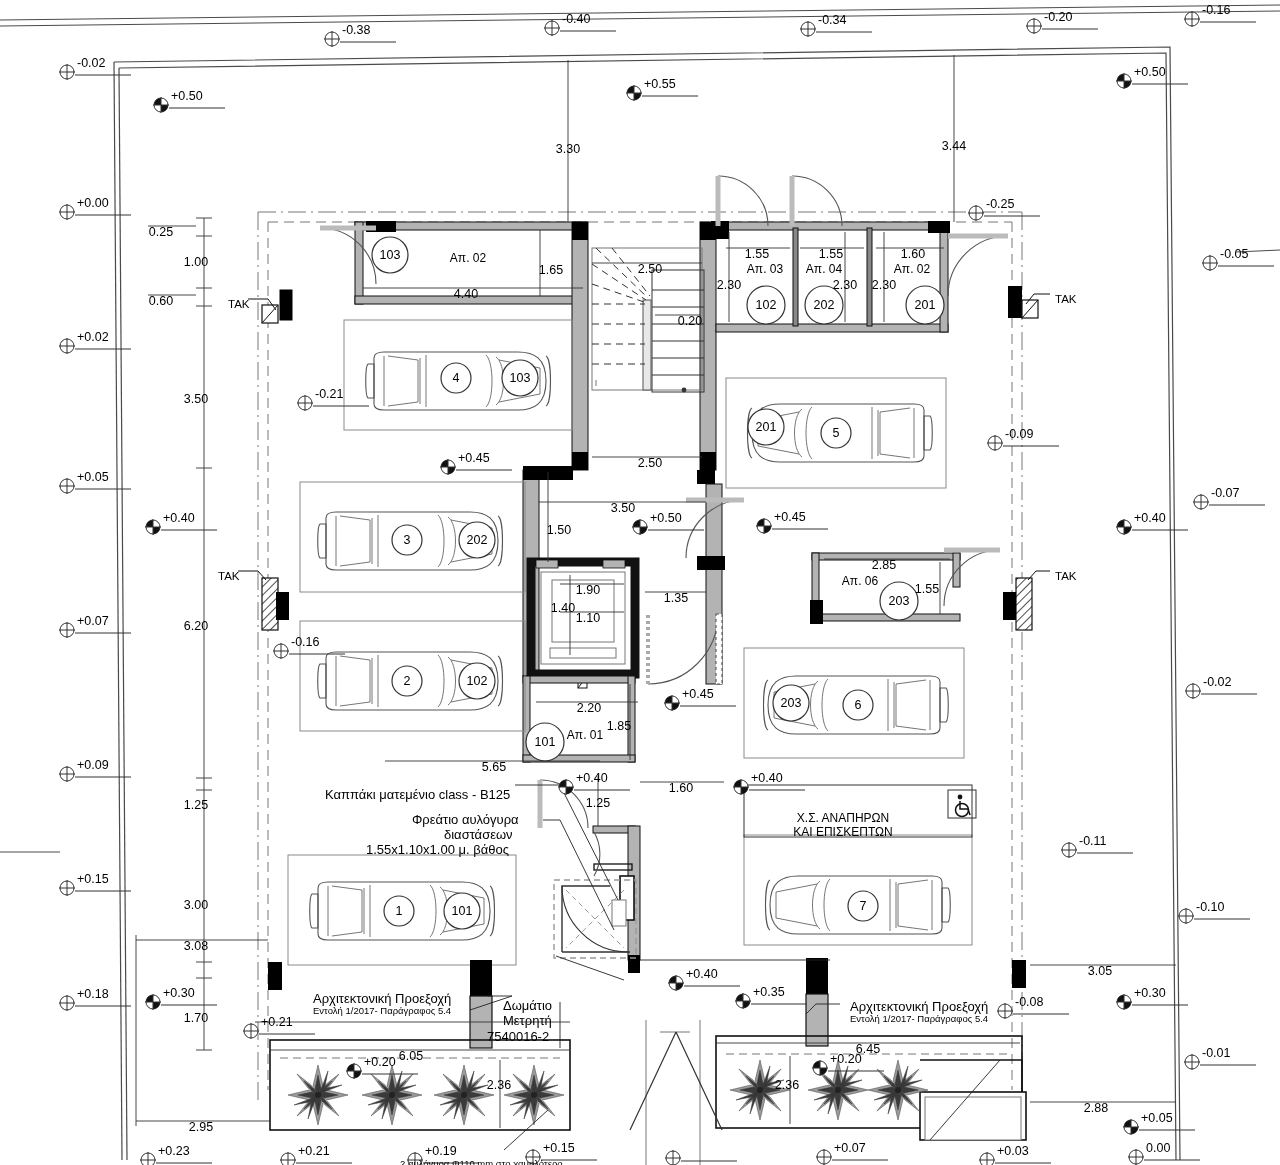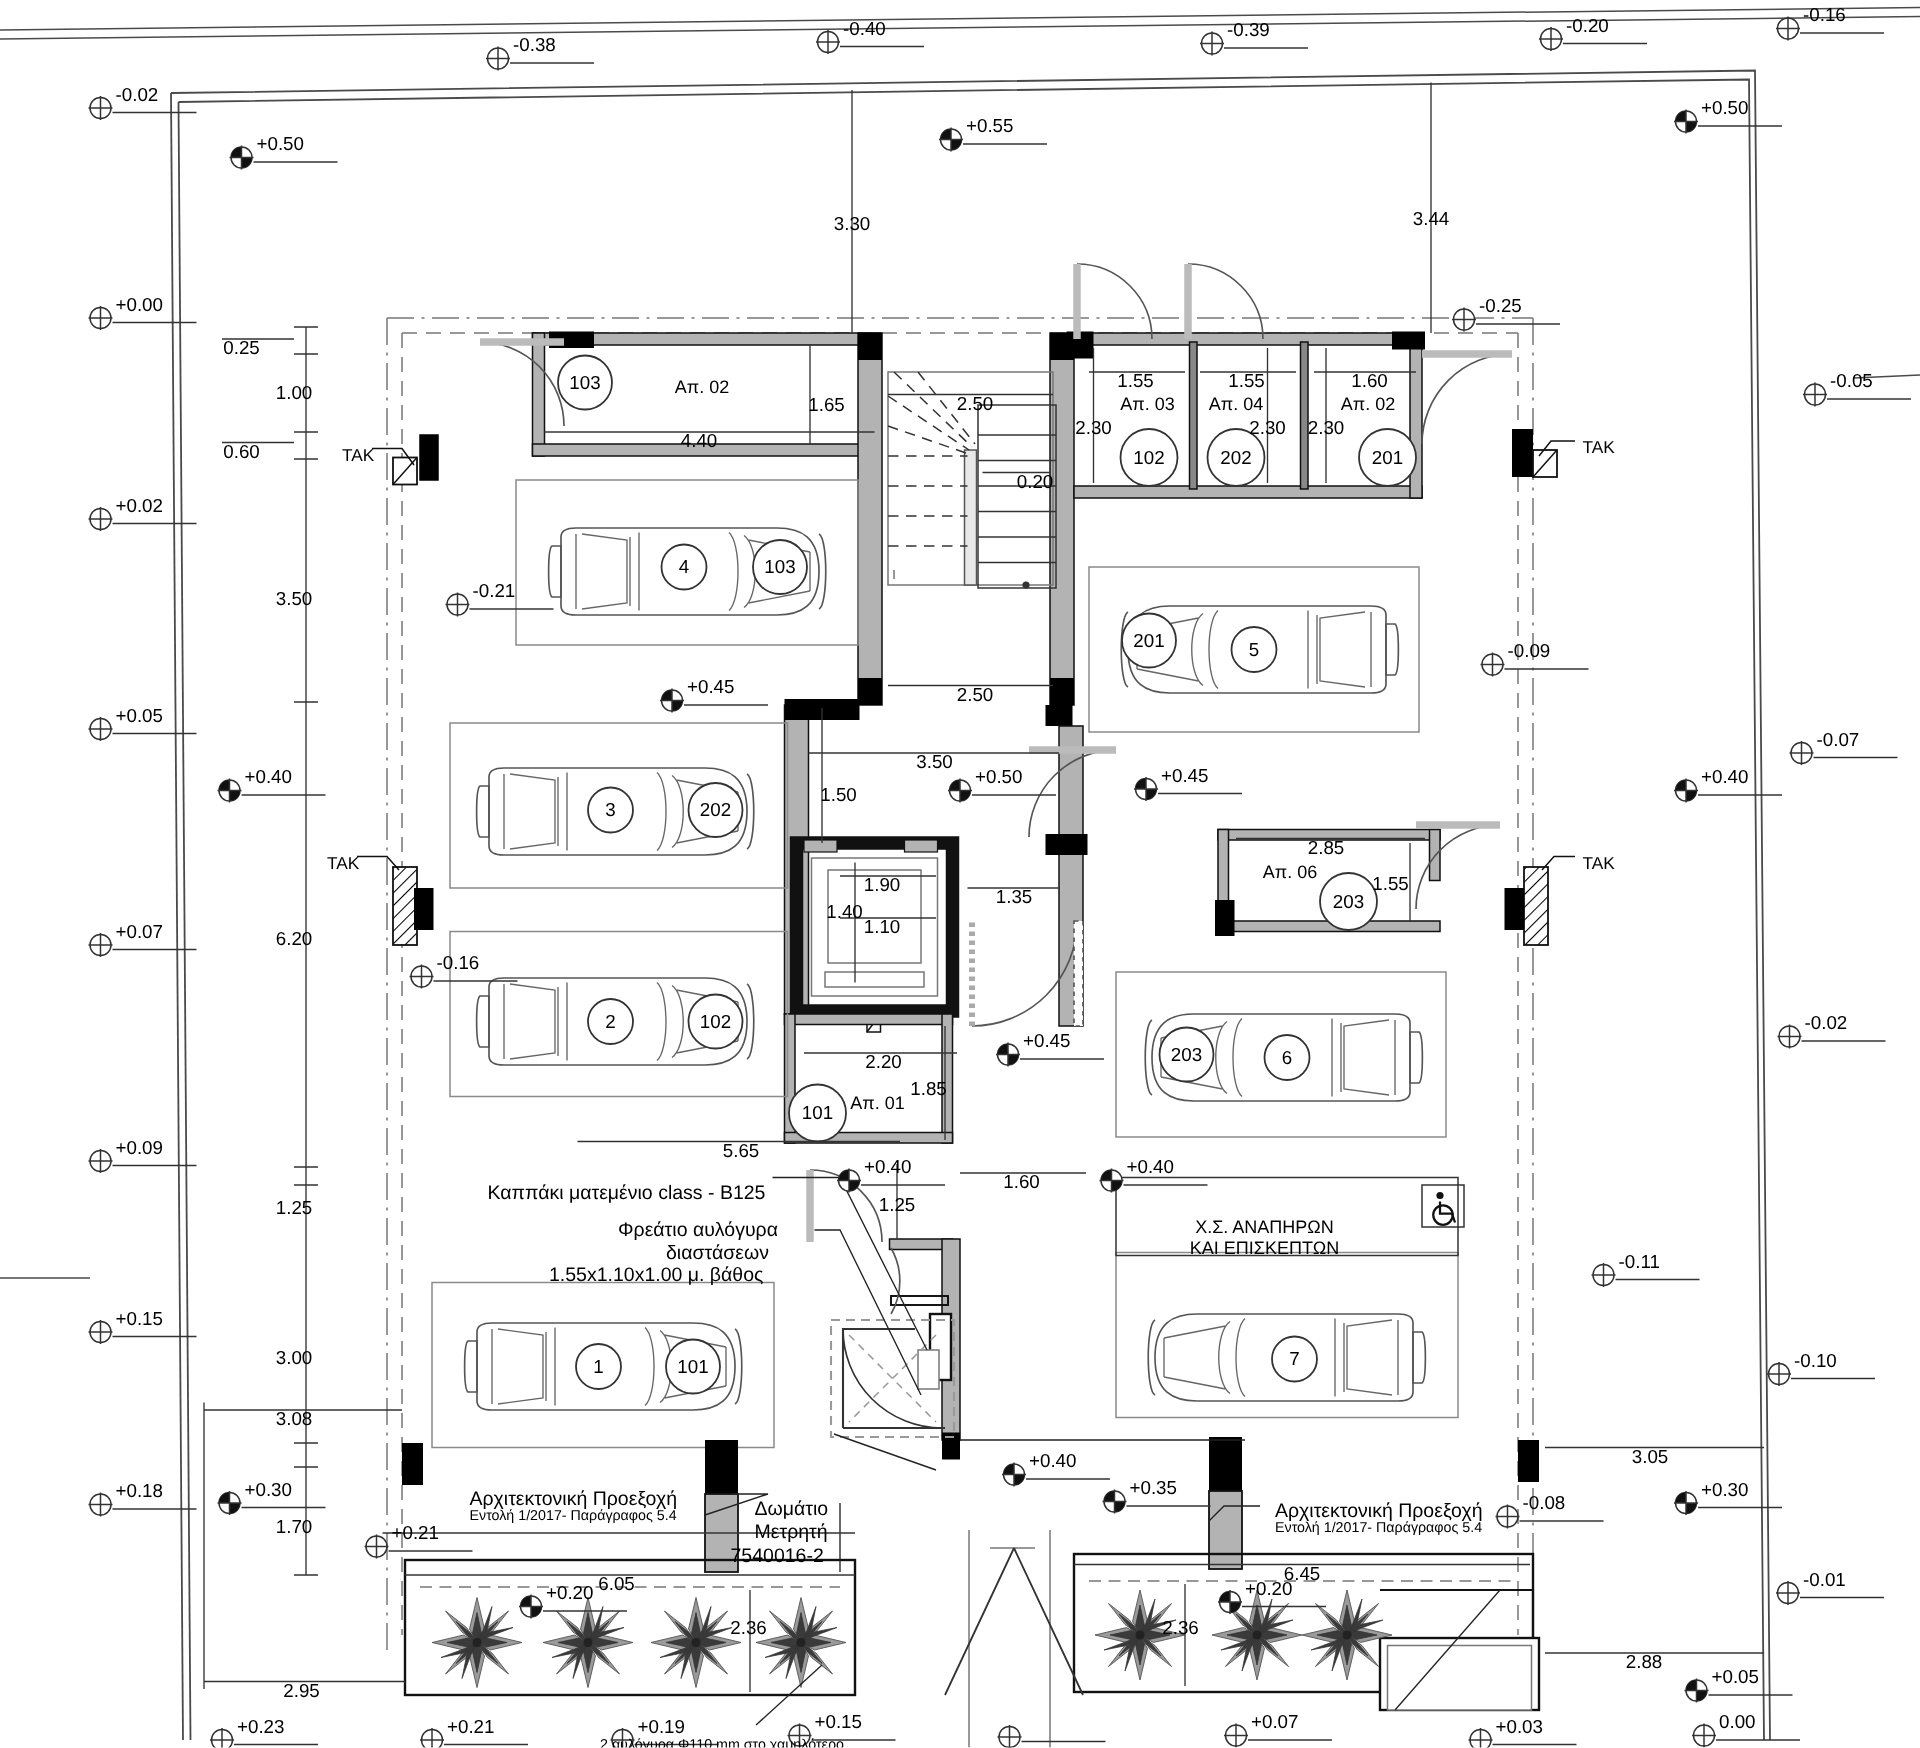--- a/index.html
+++ b/index.html
@@ -430,21 +430,21 @@
         <line x1="8" y1="3" x2="8" y2="19" stroke="#333" stroke-width="1"></line>
         <line x1="16" y1="14" x2="72" y2="14" stroke="#333" stroke-width="1"></line>
       </svg></div>
     <div class="lbl elev" style="left: 562px; top: 13px;">-0.40</div>
     <div class="lbl" style="left: 800px; top: 18px;"><svg width="80" height="22" style="overflow:visible">
         <circle cx="8" cy="11" r="7" fill="#fff" stroke="#333" stroke-width="1"></circle>
         <line x1="0" y1="11" x2="16" y2="11" stroke="#333" stroke-width="1"></line>
         <line x1="8" y1="3" x2="8" y2="19" stroke="#333" stroke-width="1"></line>
         <line x1="16" y1="14" x2="72" y2="14" stroke="#333" stroke-width="1"></line>
       </svg></div>
-    <div class="lbl elev" style="left: 818px; top: 14px;">-0.39</div>
+    <div class="lbl elev" style="left: 818px; top: 14px;">-0.34</div>
     <div class="lbl" style="left: 1026px; top: 15px;"><svg width="80" height="22" style="overflow:visible">
         <circle cx="8" cy="11" r="7" fill="#fff" stroke="#333" stroke-width="1"></circle>
         <line x1="0" y1="11" x2="16" y2="11" stroke="#333" stroke-width="1"></line>
         <line x1="8" y1="3" x2="8" y2="19" stroke="#333" stroke-width="1"></line>
         <line x1="16" y1="14" x2="72" y2="14" stroke="#333" stroke-width="1"></line>
       </svg></div>
     <div class="lbl elev" style="left: 1044px; top: 11px;">-0.20</div>
     <div class="lbl" style="left: 1184px; top: 8px;"><svg width="80" height="22" style="overflow:visible">
         <circle cx="8" cy="11" r="7" fill="#fff" stroke="#333" stroke-width="1"></circle>
         <line x1="0" y1="11" x2="16" y2="11" stroke="#333" stroke-width="1"></line>

